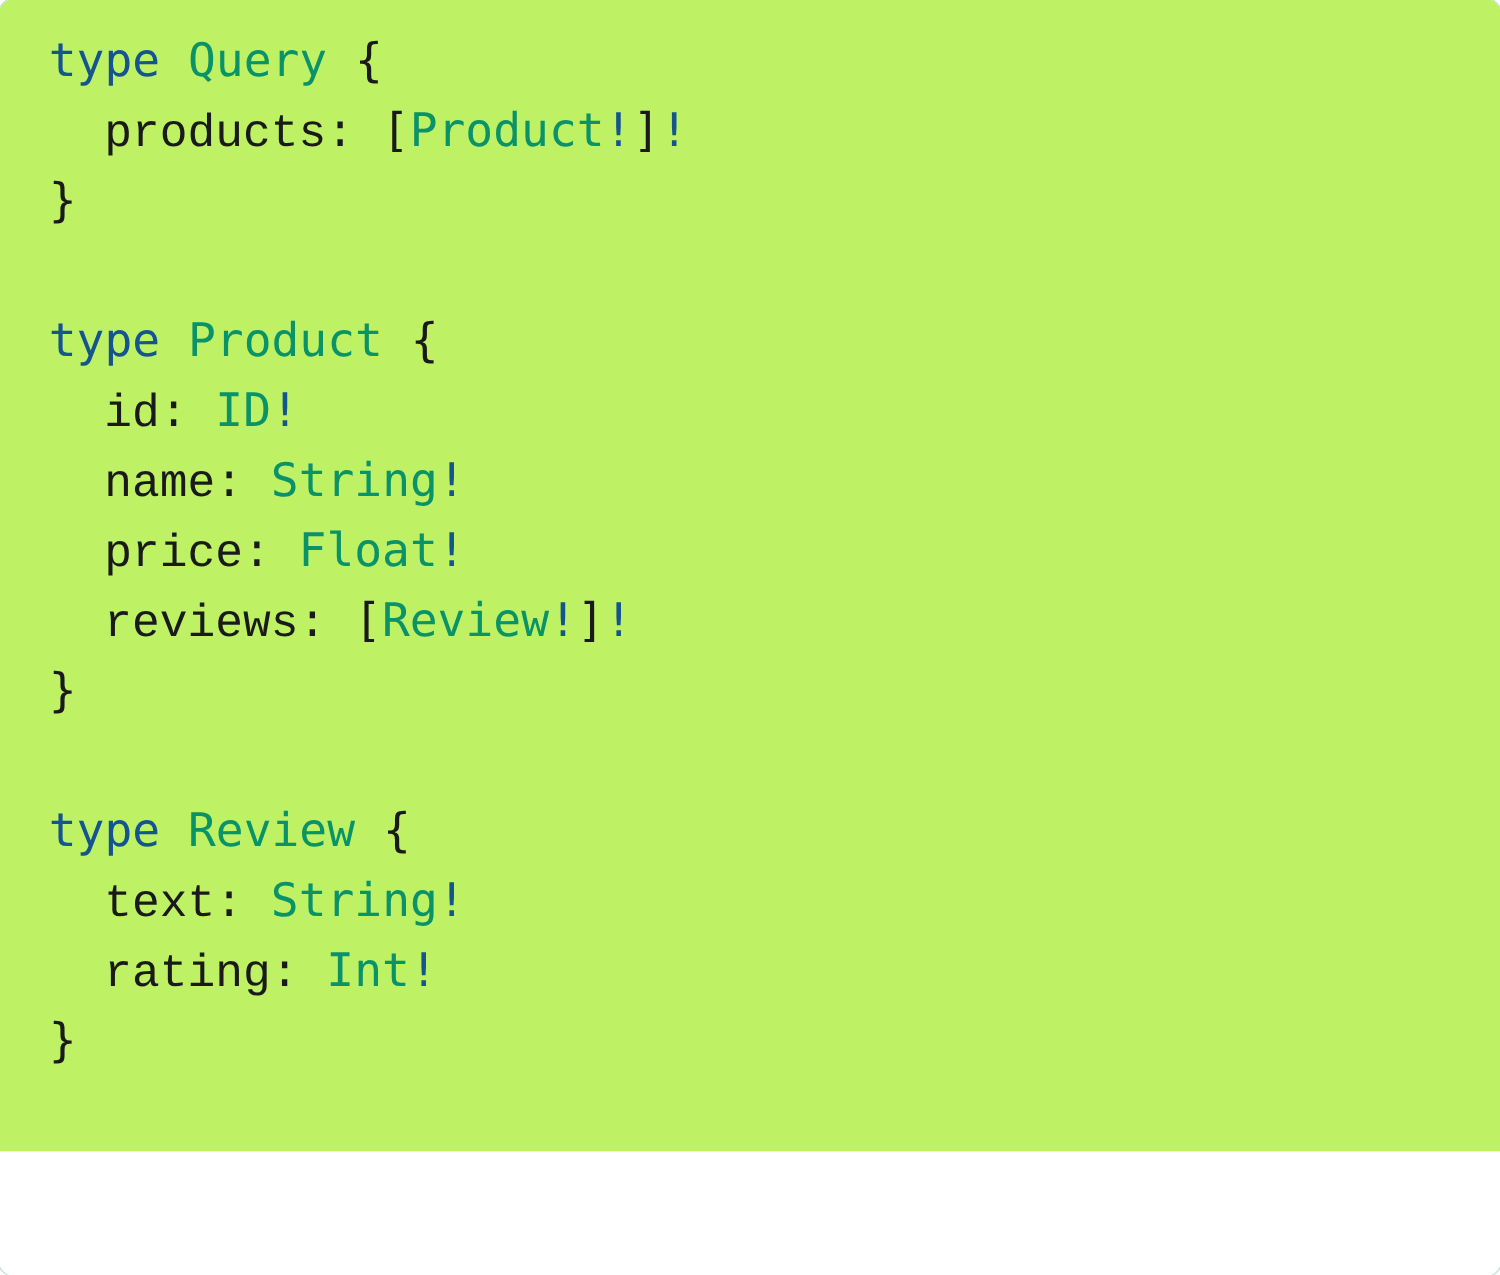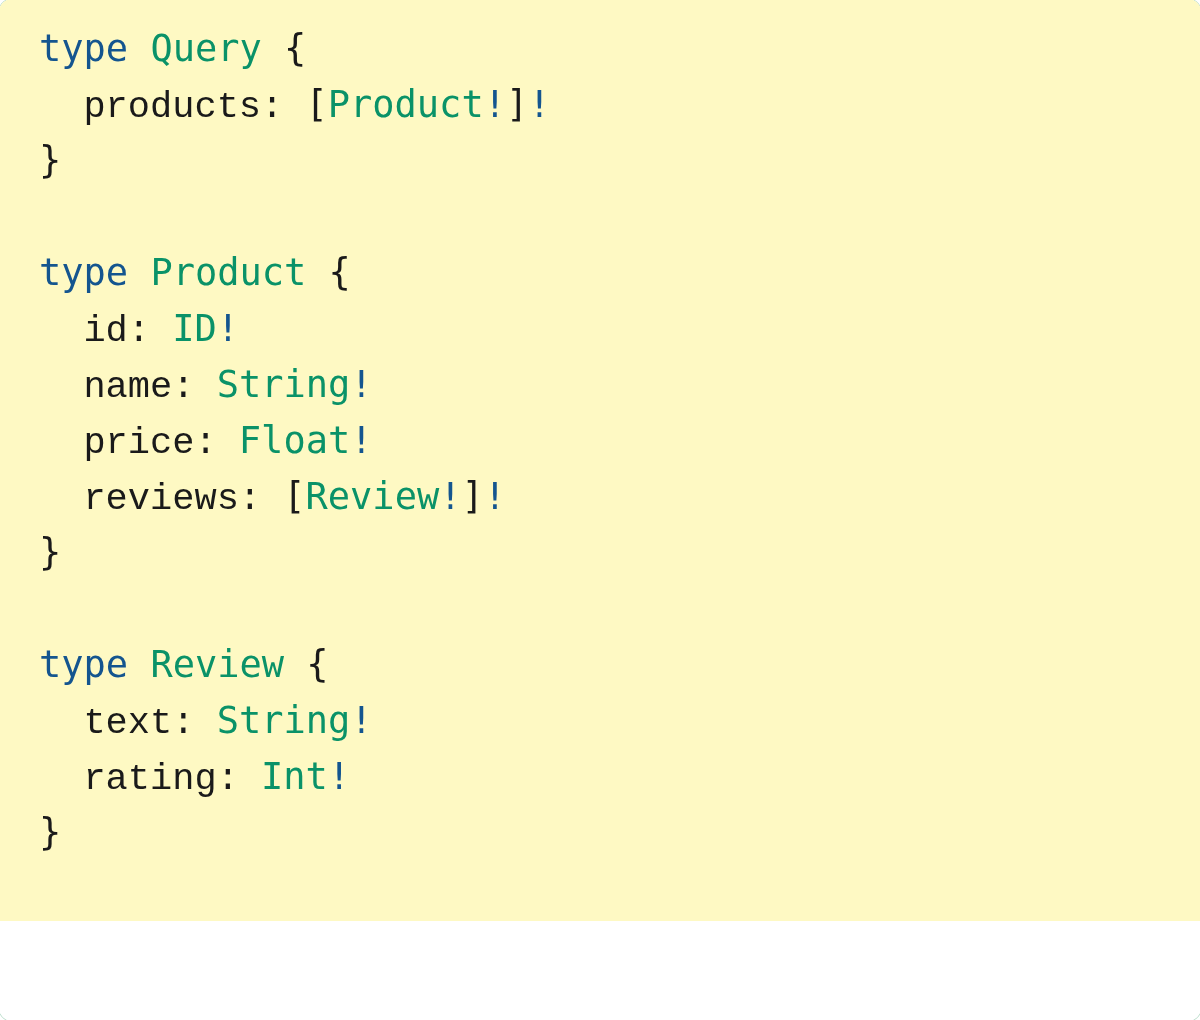--- a/index.html
+++ b/index.html
@@ -62,21 +62,21 @@
     position: absolute;
     left: 0;
     bottom: -1px;
     width: 100%;
     height: 4px;
     background: #0d9268;
   }
 
   .code-area {
     position: relative;
-    background: #fef9c3;
+    background: #bef264;
     padding: 22px 0 0 0;
     height: 922px;
     box-sizing: border-box;
     overflow: hidden;
   }
 
   .code-block {
     margin: 0;
     padding: 0 0 0 40px;
     font-family: "DejaVu Sans Mono", monospace;

